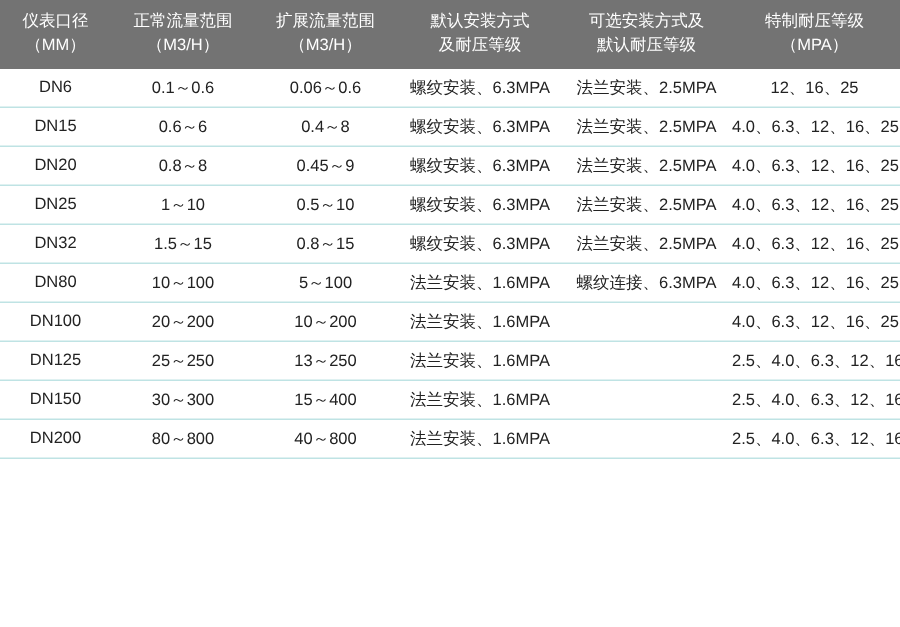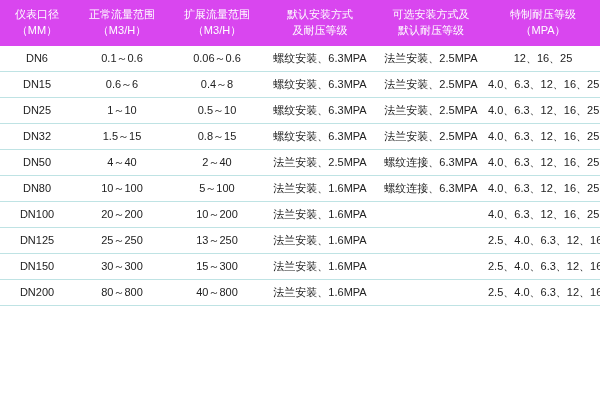--- a/index.html
+++ b/index.html
@@ -19,21 +19,21 @@
     table-layout: fixed;
   }
   #spec-table col.c0 { width: 74px; }
   #spec-table col.c1 { width: 96px; }
   #spec-table col.c2 { width: 94px; }
   #spec-table col.c3 { width: 112px; }
   #spec-table col.c4 { width: 110px; }
   #spec-table col.c5 { width: 114px; }
 
   #spec-table thead th {
-    background: #d946ef;
+    background: #737373;
     color: #ffffff;
     font-size: 11px;
     font-weight: normal;
     line-height: 1.45;
     padding: 7px 2px;
     text-align: center;
     vertical-align: middle;
     border: none;
   }
   #spec-table thead th .hdr-line {
@@ -110,41 +110,41 @@
     </tr>
     <tr>
       <td>DN15</td>
       <td>0.6～6</td>
       <td>0.4～8</td>
       <td>螺纹安装、6.3MPA</td>
       <td>法兰安装、2.5MPA</td>
       <td>4.0、6.3、12、16、25</td>
     </tr>
     <tr>
+      <td>DN20</td>
+      <td>0.8～8</td>
+      <td>0.45～9</td>
+      <td>螺纹安装、6.3MPA</td>
+      <td>法兰安装、2.5MPA</td>
+      <td>4.0、6.3、12、16、25</td>
+    </tr>
+    <tr>
       <td>DN25</td>
       <td>1～10</td>
       <td>0.5～10</td>
       <td>螺纹安装、6.3MPA</td>
       <td>法兰安装、2.5MPA</td>
       <td>4.0、6.3、12、16、25</td>
     </tr>
     <tr>
       <td>DN32</td>
       <td>1.5～15</td>
       <td>0.8～15</td>
       <td>螺纹安装、6.3MPA</td>
       <td>法兰安装、2.5MPA</td>
-      <td>4.0、6.3、12、16、25</td>
-    </tr>
-    <tr>
-      <td>DN50</td>
-      <td>4～40</td>
-      <td>2～40</td>
-      <td>法兰安装、2.5MPA</td>
-      <td>螺纹连接、6.3MPA</td>
       <td>4.0、6.3、12、16、25</td>
     </tr>
     <tr>
       <td>DN80</td>
       <td>10～100</td>
       <td>5～100</td>
       <td>法兰安装、1.6MPA</td>
       <td>螺纹连接、6.3MPA</td>
       <td>4.0、6.3、12、16、25</td>
     </tr>
@@ -160,21 +160,21 @@
       <td>DN125</td>
       <td>25～250</td>
       <td>13～250</td>
       <td>法兰安装、1.6MPA</td>
       <td class="empty"></td>
       <td>2.5、4.0、6.3、12、16</td>
     </tr>
     <tr>
       <td>DN150</td>
       <td>30～300</td>
-      <td>15～300</td>
+      <td>15～400</td>
       <td>法兰安装、1.6MPA</td>
       <td class="empty"></td>
       <td>2.5、4.0、6.3、12、16</td>
     </tr>
     <tr>
       <td>DN200</td>
       <td>80～800</td>
       <td>40～800</td>
       <td>法兰安装、1.6MPA</td>
       <td class="empty"></td>

